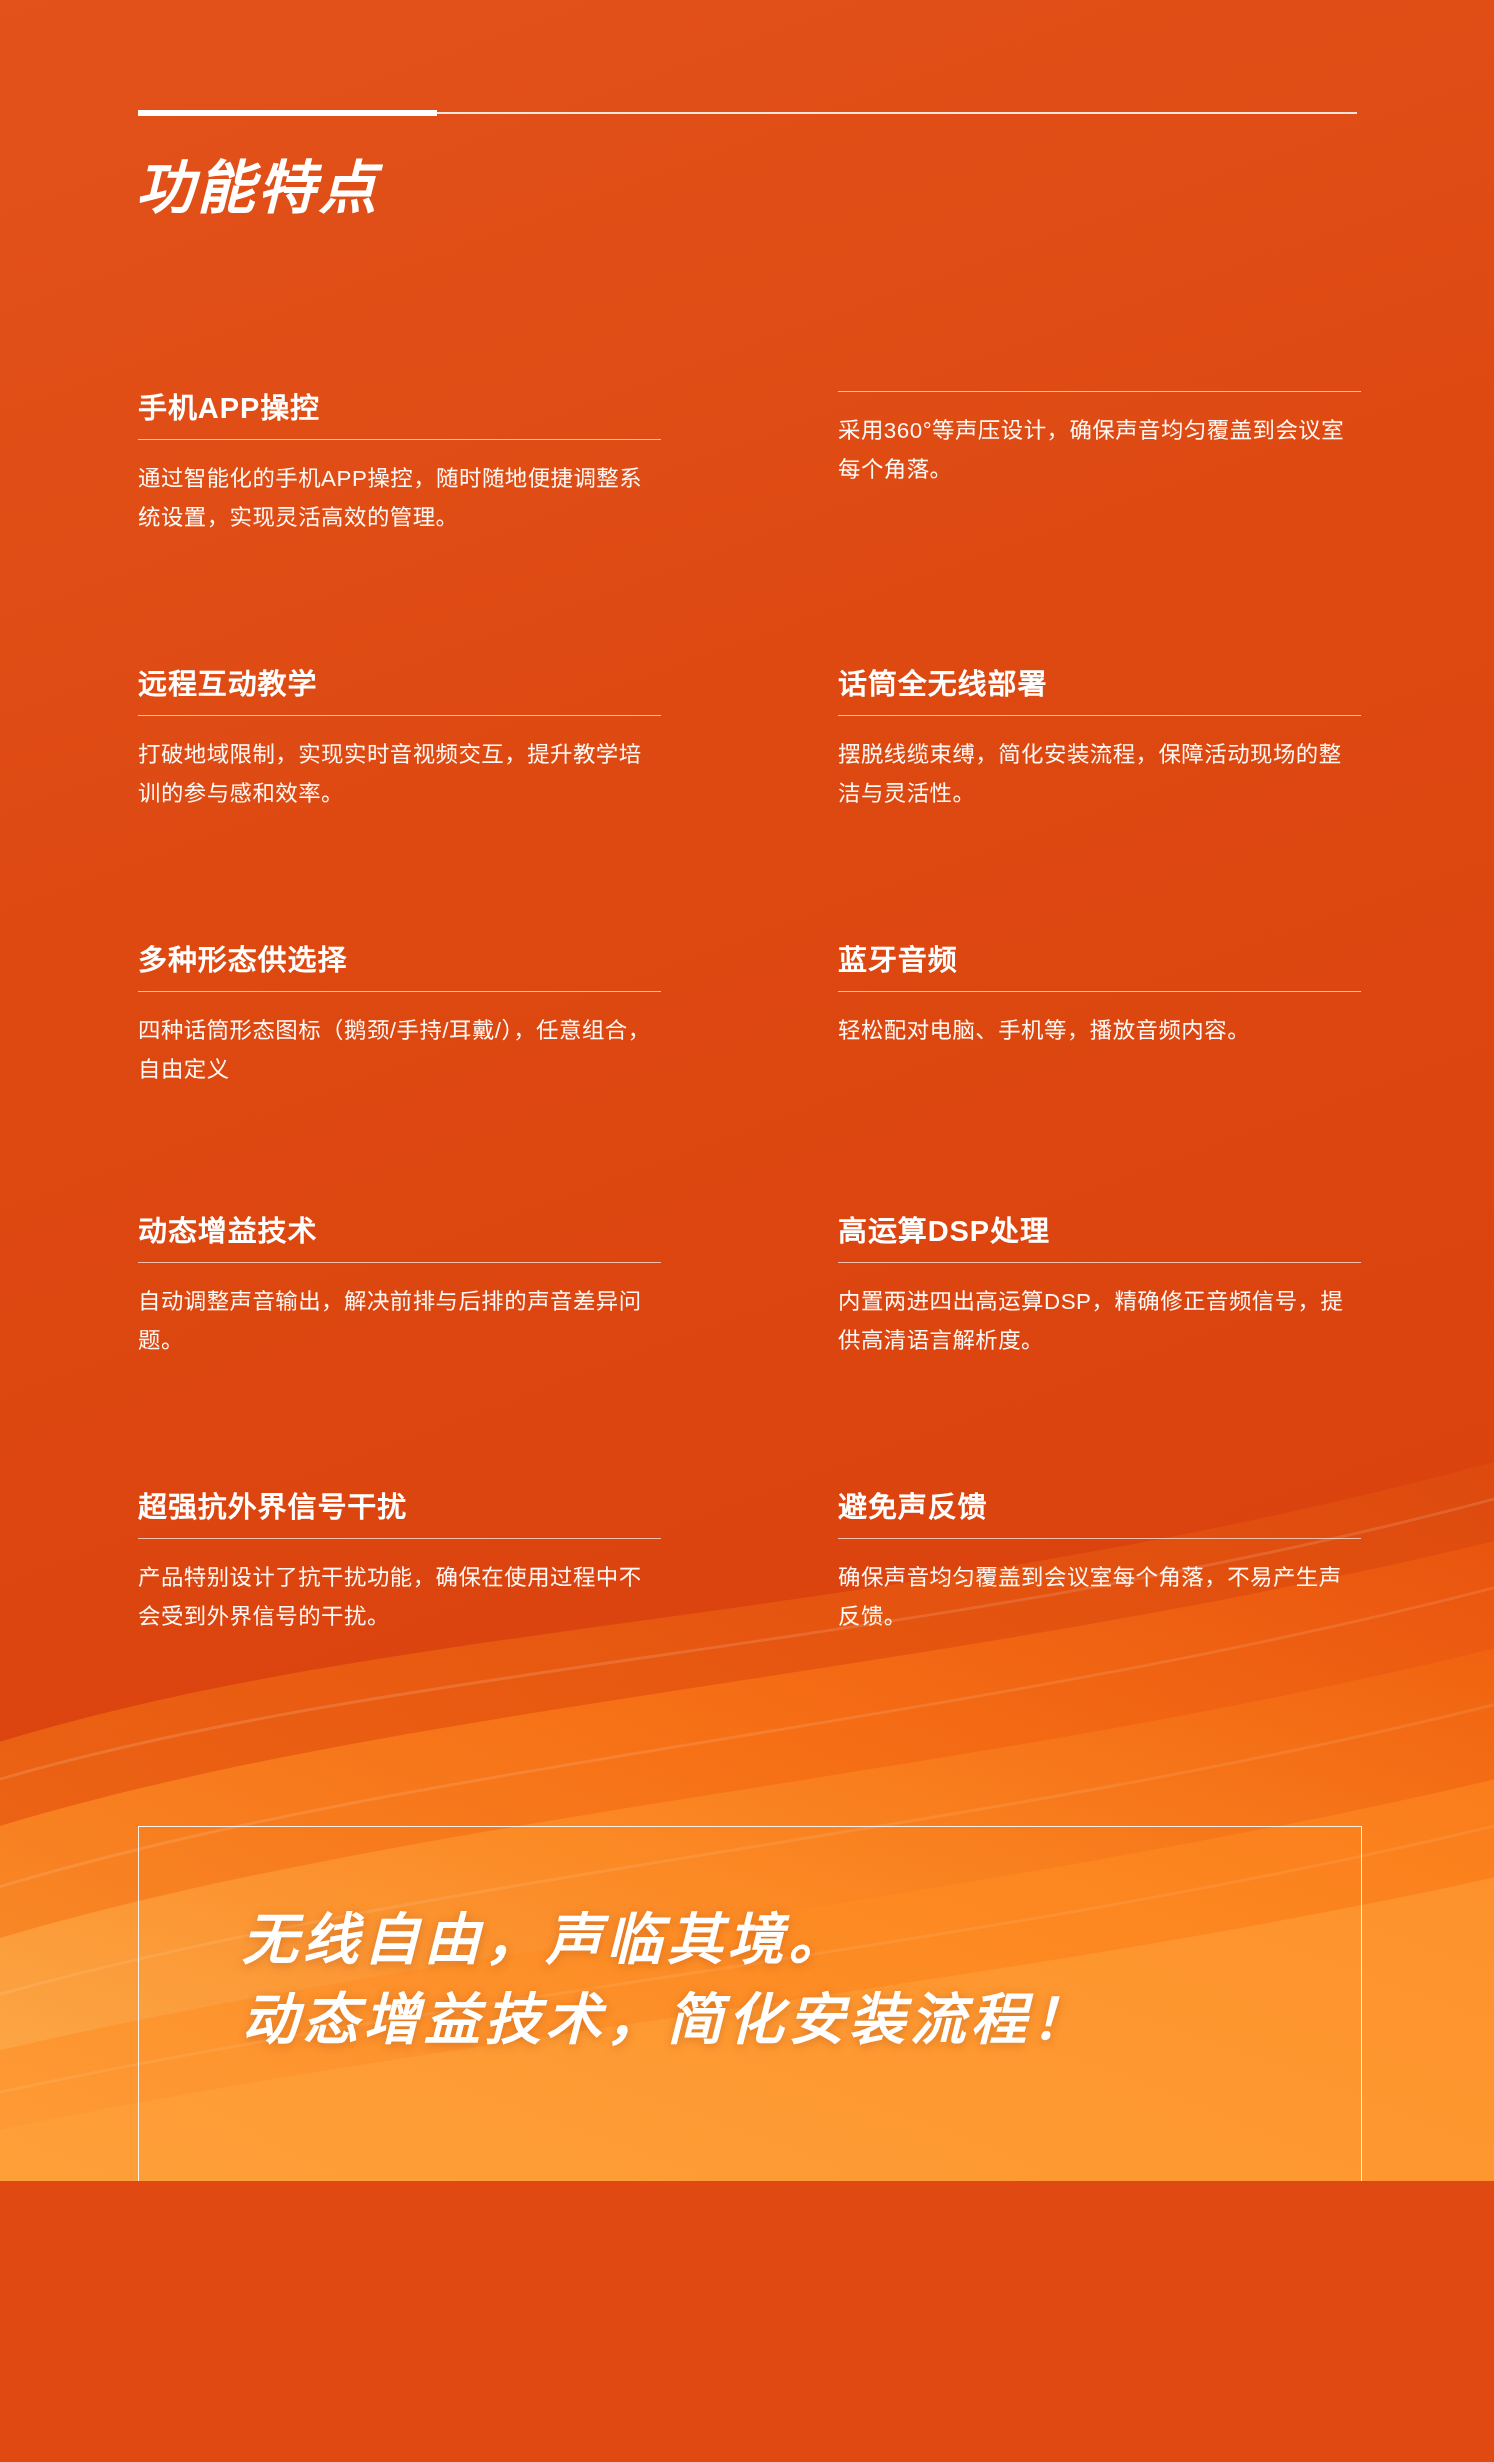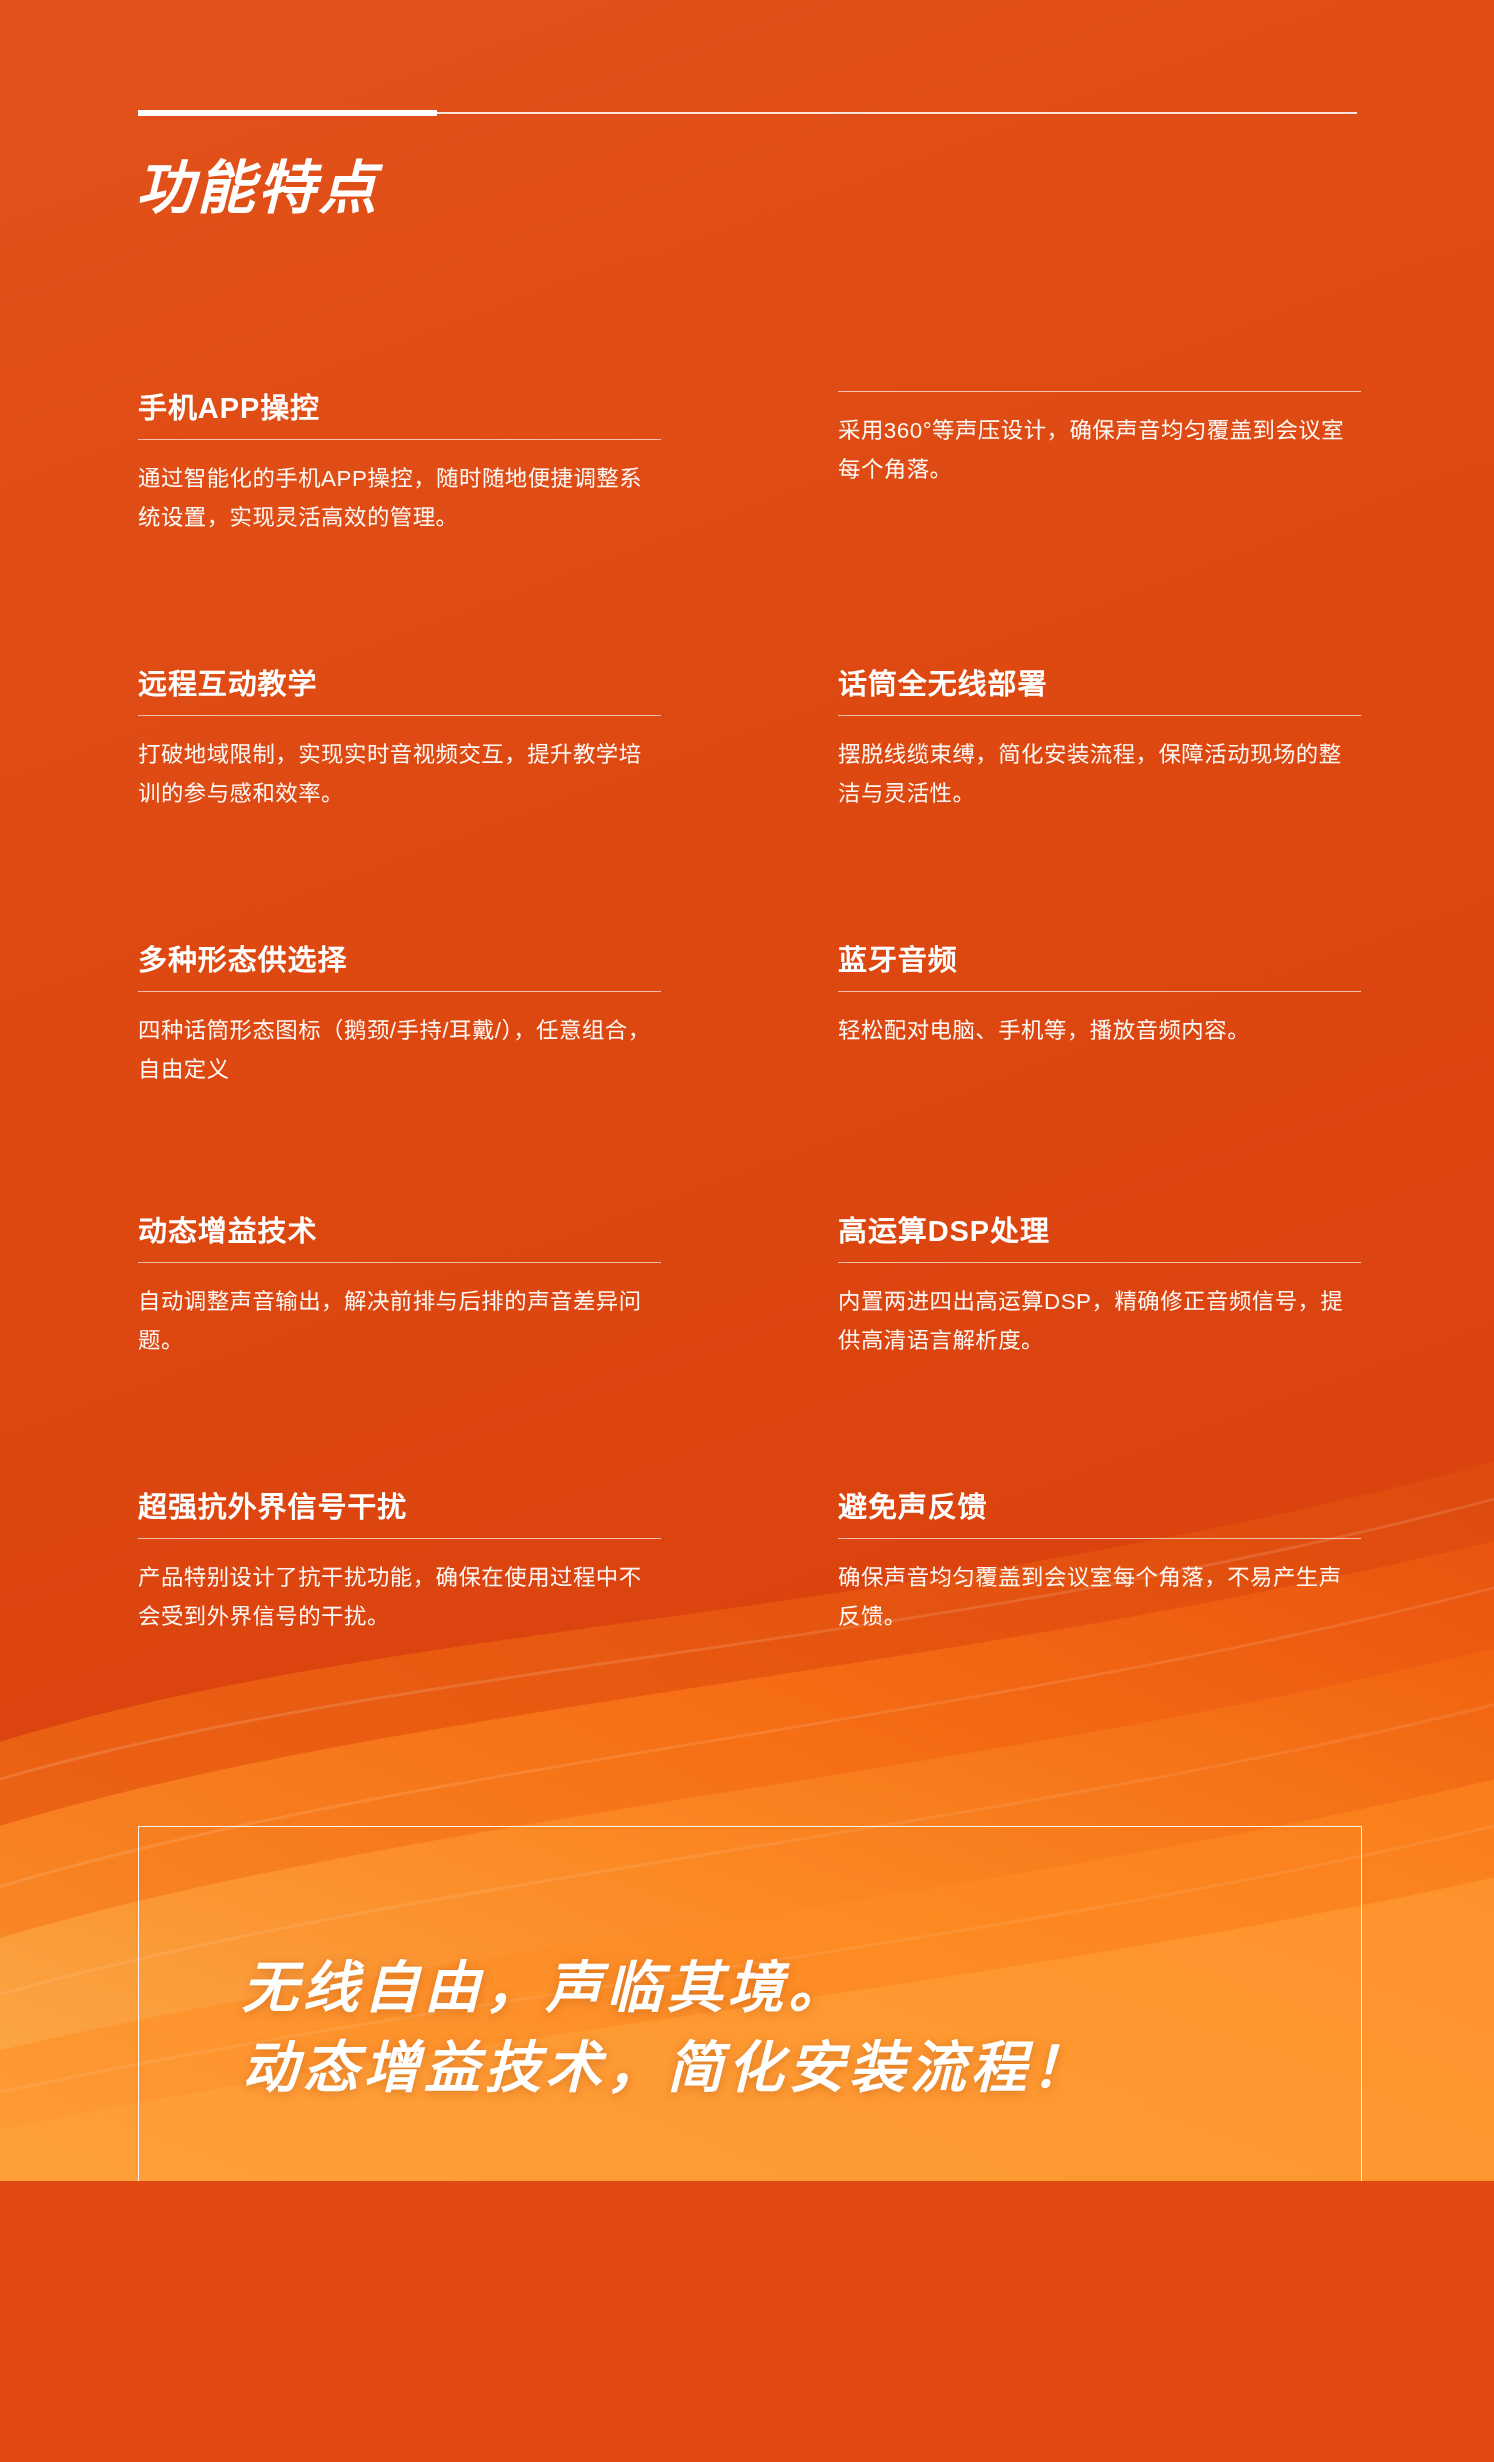--- a/index.html
+++ b/index.html
@@ -119,21 +119,20 @@
     width: 1224px;
     height: 364px;
     border: 1.9px solid rgba(255,255,255,0.9);
     box-sizing: border-box;
   }
   .slogan-inner {
     position: absolute;
     left: 103px;
     top: 73px;
     width: 1028px;
-    margin-top: 48px;
   }
   .slogan-line {
     font-size: 56px;
     font-weight: bold;
     font-style: italic;
     color: #ffffff;
     letter-spacing: 4.7px;
     line-height: 1.42;
     text-shadow: 0 1.9px 9.3px rgba(120,30,0,0.25);
   }

